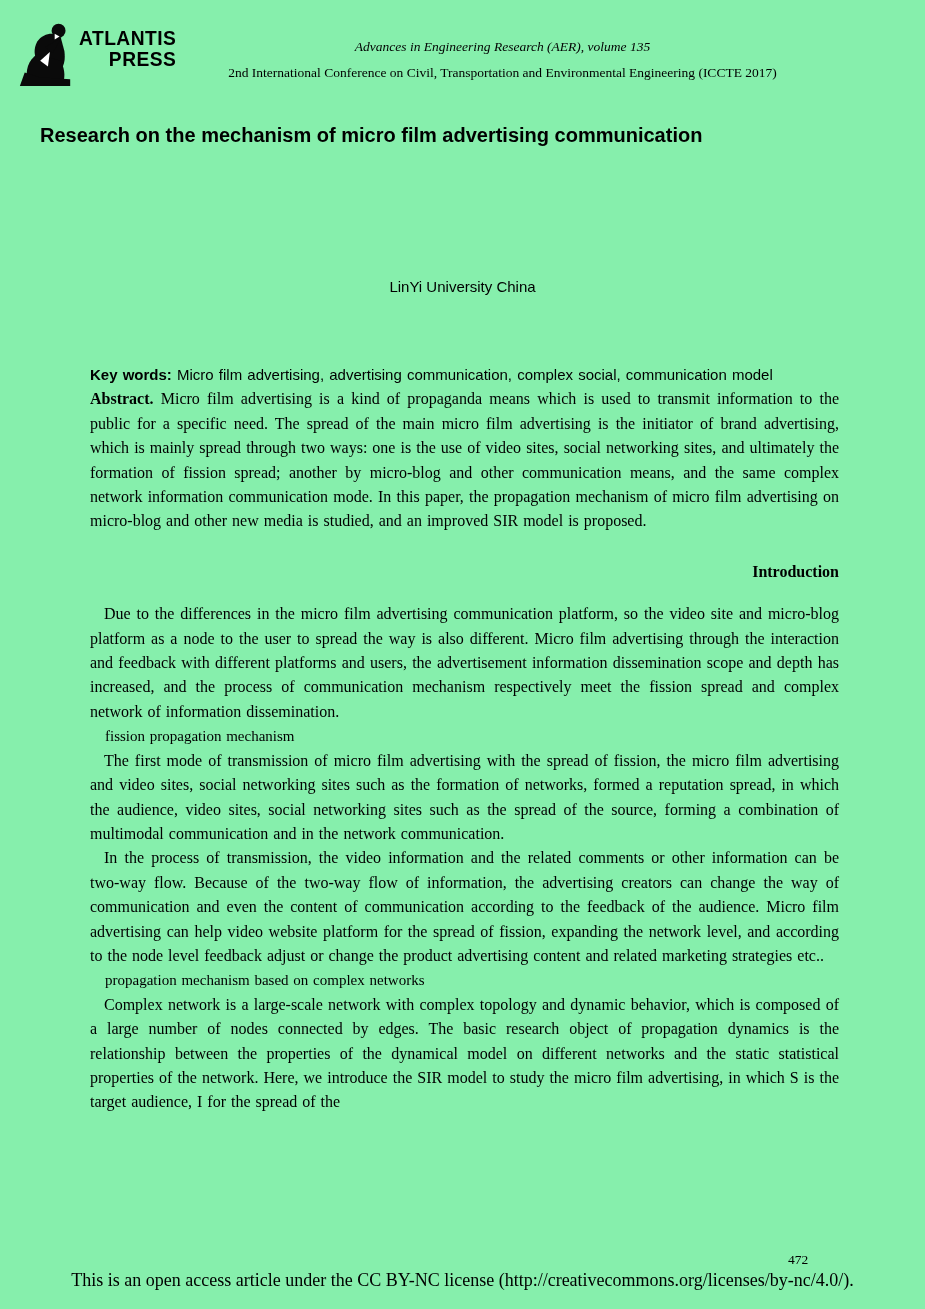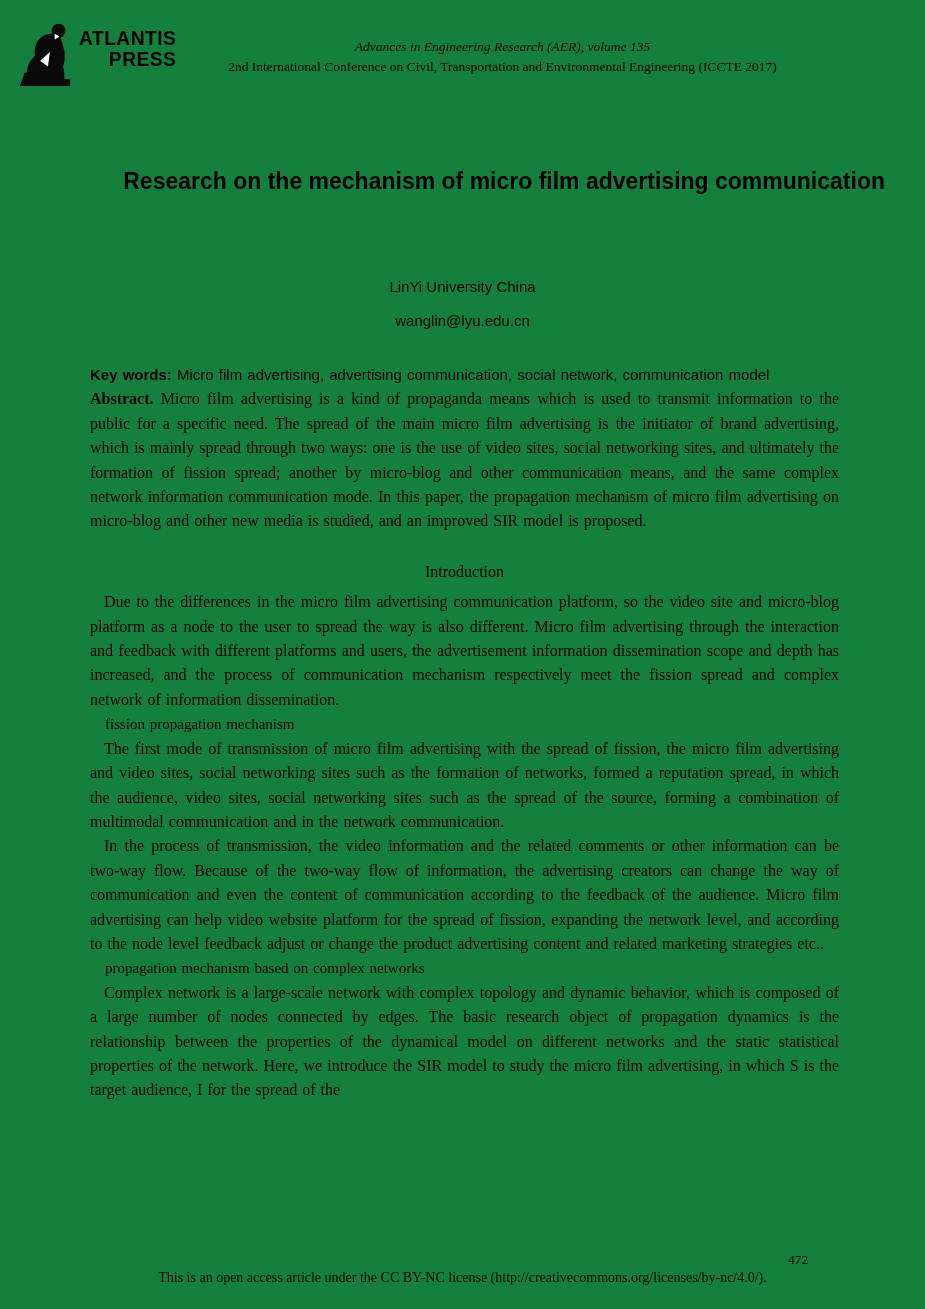--- a/index.html
+++ b/index.html
@@ -1,21 +1,21 @@
 <!DOCTYPE html>
 <html><head>
 <meta charset="utf-8">
 <style>
   * { margin:0; padding:0; box-sizing:border-box; }
   html,body { background:#e8e8e8; }
   .page {
     position:relative;
     width:925px; height:1309px;
     margin:0 auto;
-    background:#15803d;
+    background:#86efac;
     color:#000000;
     font-family:"Liberation Serif", serif;
     overflow:hidden;
   }
 
   
   .logo { position:absolute; top:22px; left:16px; display:flex; align-items:flex-start; }
   .logo-icon svg { width:60px; height:64px; display:block; }
   .logo-text {
     margin-left:3px; margin-top:6px;
@@ -24,28 +24,28 @@
     font-weight:bold;
     font-size:20px; line-height:21px;
     letter-spacing:0.5px;
     transform:scaleX(0.96); transform-origin:left top;
   }
   .header-center {
     position:absolute; top:39px; left:120px; right:40px;
     text-align:center;
     font-size:13.5px;
   }
-  .journal-line { font-style:italic; margin-bottom:4px; }
+  .journal-line { font-style:italic; margin-bottom:10px; }
 
   
   .title {
     position:absolute; top:124px; left:40px; right:40px;
-    text-align:right;
+    text-align:left;
     font-family:"Liberation Sans", sans-serif;
-    font-weight:bold; font-size:23px;margin-top:44px;
+    font-weight:bold; font-size:20px;
   }
   .title-line2 { margin-top:30px; }
   .author-name {
     position:absolute; top:229px; left:0; right:0;
     text-align:center;
     font-family:"Liberation Sans", sans-serif;
     font-size:20px;
   }
   .author-affiliation {
     position:absolute; top:278px; left:0; right:0;
@@ -65,32 +65,32 @@
     position:absolute; top:363px; left:90px; width:749px;
     font-size:16px; line-height:24.4px;
     text-align:justify;
     word-spacing:1px;
   }
   .kw-paragraph {
     font-family:"Liberation Sans", sans-serif;
     font-size:15px; line-height:24.4px;
   }
   .abstract-paragraph { }
-  .section-heading { font-weight:normal; margin-top:26px; margin-bottom:6px; text-align:center; }
+  .section-heading { font-weight:bold; margin-top:26px; margin-bottom:18px; text-align:right; }
   .sub-heading { font-weight:normal; font-size:15px; margin-left:15px; text-align:left; }
   .body-paragraph { text-indent:14px; }
 
   
   .footer-copyright {
     position:absolute; top:1252px; left:90px; width:749px;
     text-align:center; font-size:13.5px;
   }
   .footer-license {
     position:absolute; top:1270px; left:0; right:0;
-    text-align:center; font-size:14px;
+    text-align:center; font-size:18px;
   }
   .page-number {
     position:absolute; top:1252px; left:788px;
     font-size:13.5px;
   }
 </style>
 </head>
 <body>
 
 <div class="page">
@@ -120,25 +120,24 @@
   <div class="header-center">
     <div class="journal-line">Advances in Engineering Research (AER), volume 135</div>
     <div class="conference-line">2nd International Conference on Civil, Transportation and Environmental Engineering (ICCTE 2017)</div>
   </div>
 
   <div class="title">
     <div class="title-line1">Research on the mechanism of micro film advertising communication</div>
   </div>
 
   <div class="author-affiliation">LinYi University China</div>
-  <div class="author-email">wanglin@lyu.edu.cn</div>
 
   <div class="main">
 
-    <p class="kw-paragraph"><b>Key words:</b><span> Micro film advertising, advertising communication, social network, communication model</span></p>
+    <p class="kw-paragraph"><b>Key words:</b><span> Micro film advertising, advertising communication, complex social, communication model</span></p>
 
     <p class="abstract-paragraph"><b>Abstract.</b><span> Micro film advertising is a kind of propaganda means which is used to transmit information to the public for a specific need. The spread of the main micro film advertising is the initiator of brand advertising, which is mainly spread through two ways: one is the use of video sites, social networking sites, and ultimately the formation of fission spread; another by micro-blog and other communication means, and the same complex network information communication mode. In this paper, the propagation mechanism of micro film advertising on micro-blog and other new media is studied, and an improved SIR model is proposed.</span></p>
 
     <div class="section-heading">Introduction</div>
     <p class="body-paragraph">Due to the differences in the micro film advertising communication platform, so the video site and micro-blog platform as a node to the user to spread the way is also different. Micro film advertising through the interaction and feedback with different platforms and users, the advertisement information dissemination scope and depth has increased, and the process of communication mechanism respectively meet the fission spread and complex network of information dissemination.</p>
 
     <div class="sub-heading">fission propagation mechanism</div>
     <p class="body-paragraph">The first mode of transmission of micro film advertising with the spread of fission, the micro film advertising and video sites, social networking sites such as the formation of networks, formed a reputation spread, in which the audience, video sites, social networking sites such as the spread of the source, forming a combination of multimodal communication and in the network communication.</p>
     <p class="body-paragraph">In the process of transmission, the video information and the related comments or other information can be two-way flow. Because of the two-way flow of information, the advertising creators can change the way of communication and even the content of communication according to the feedback of the audience. Micro film advertising can help video website platform for the spread of fission, expanding the network level, and according to the node level feedback adjust or change the product advertising content and related marketing strategies etc..</p>
 

